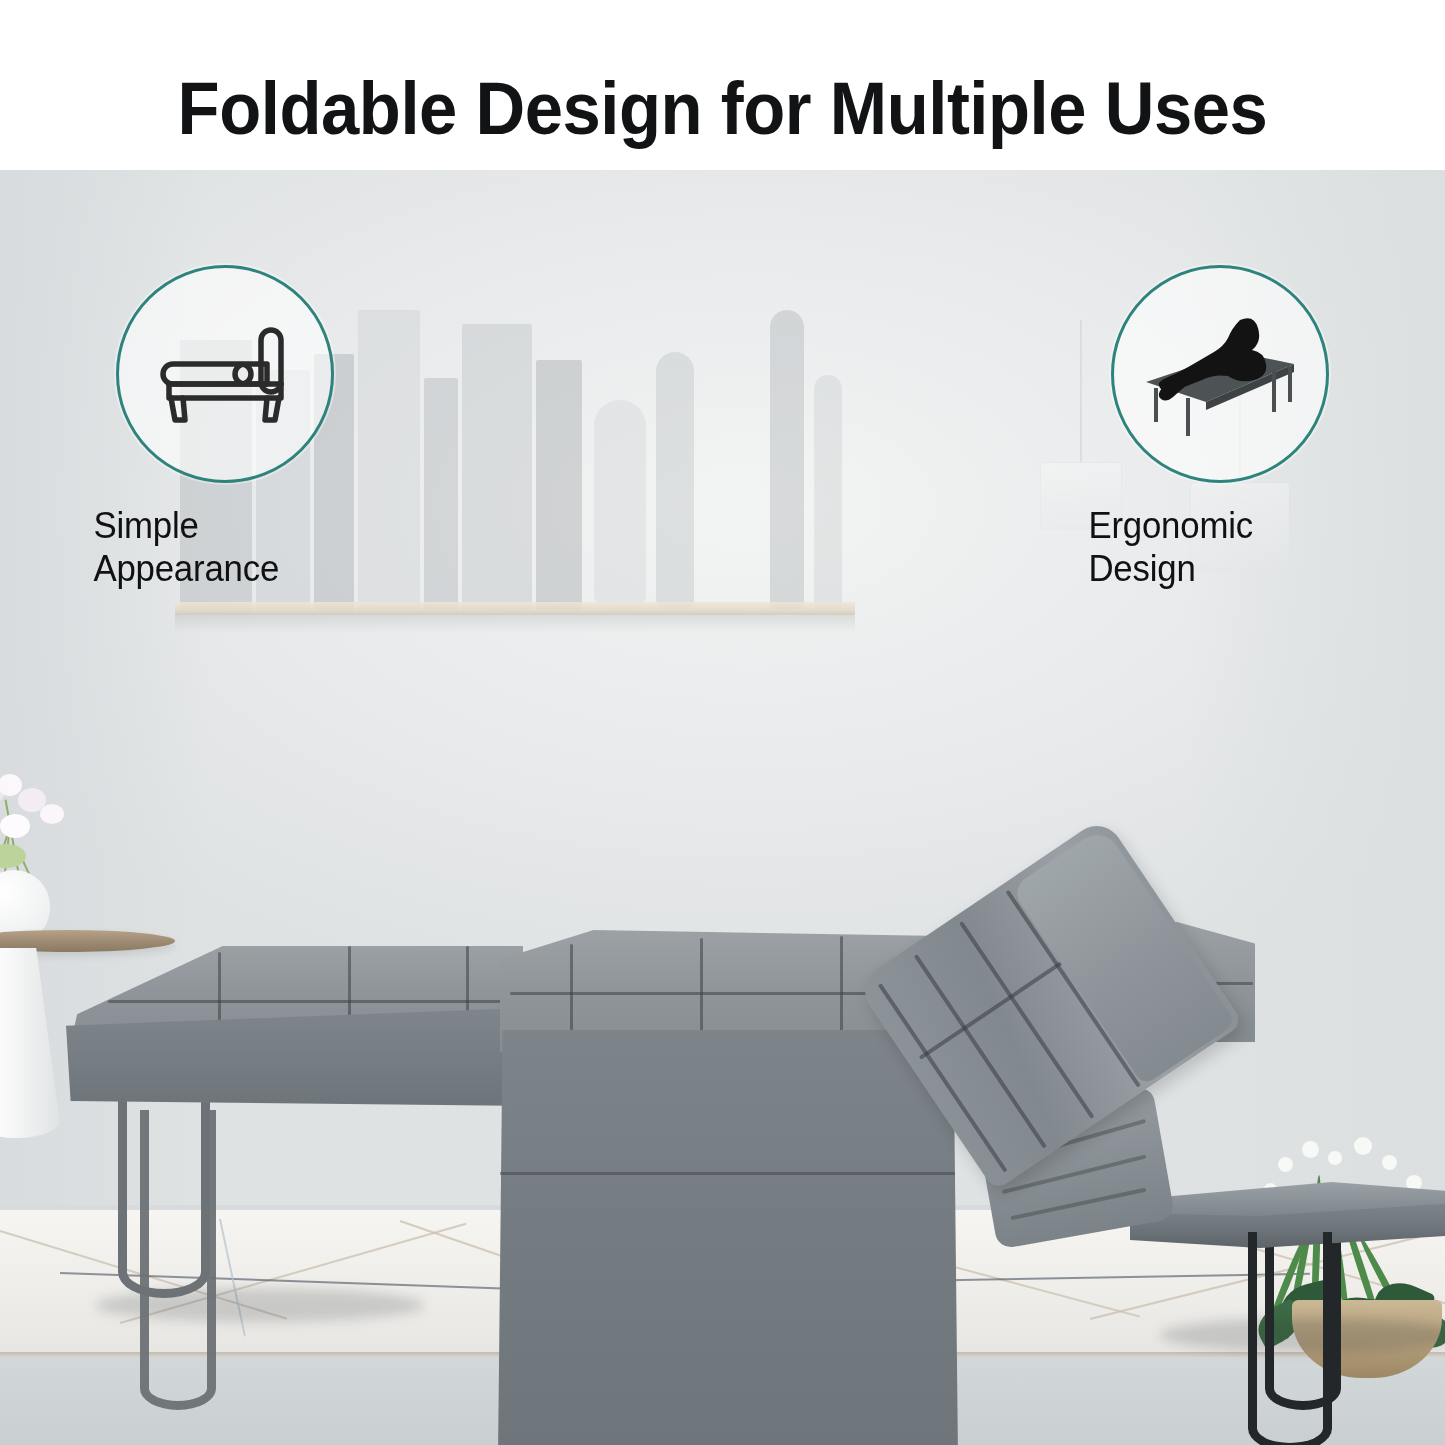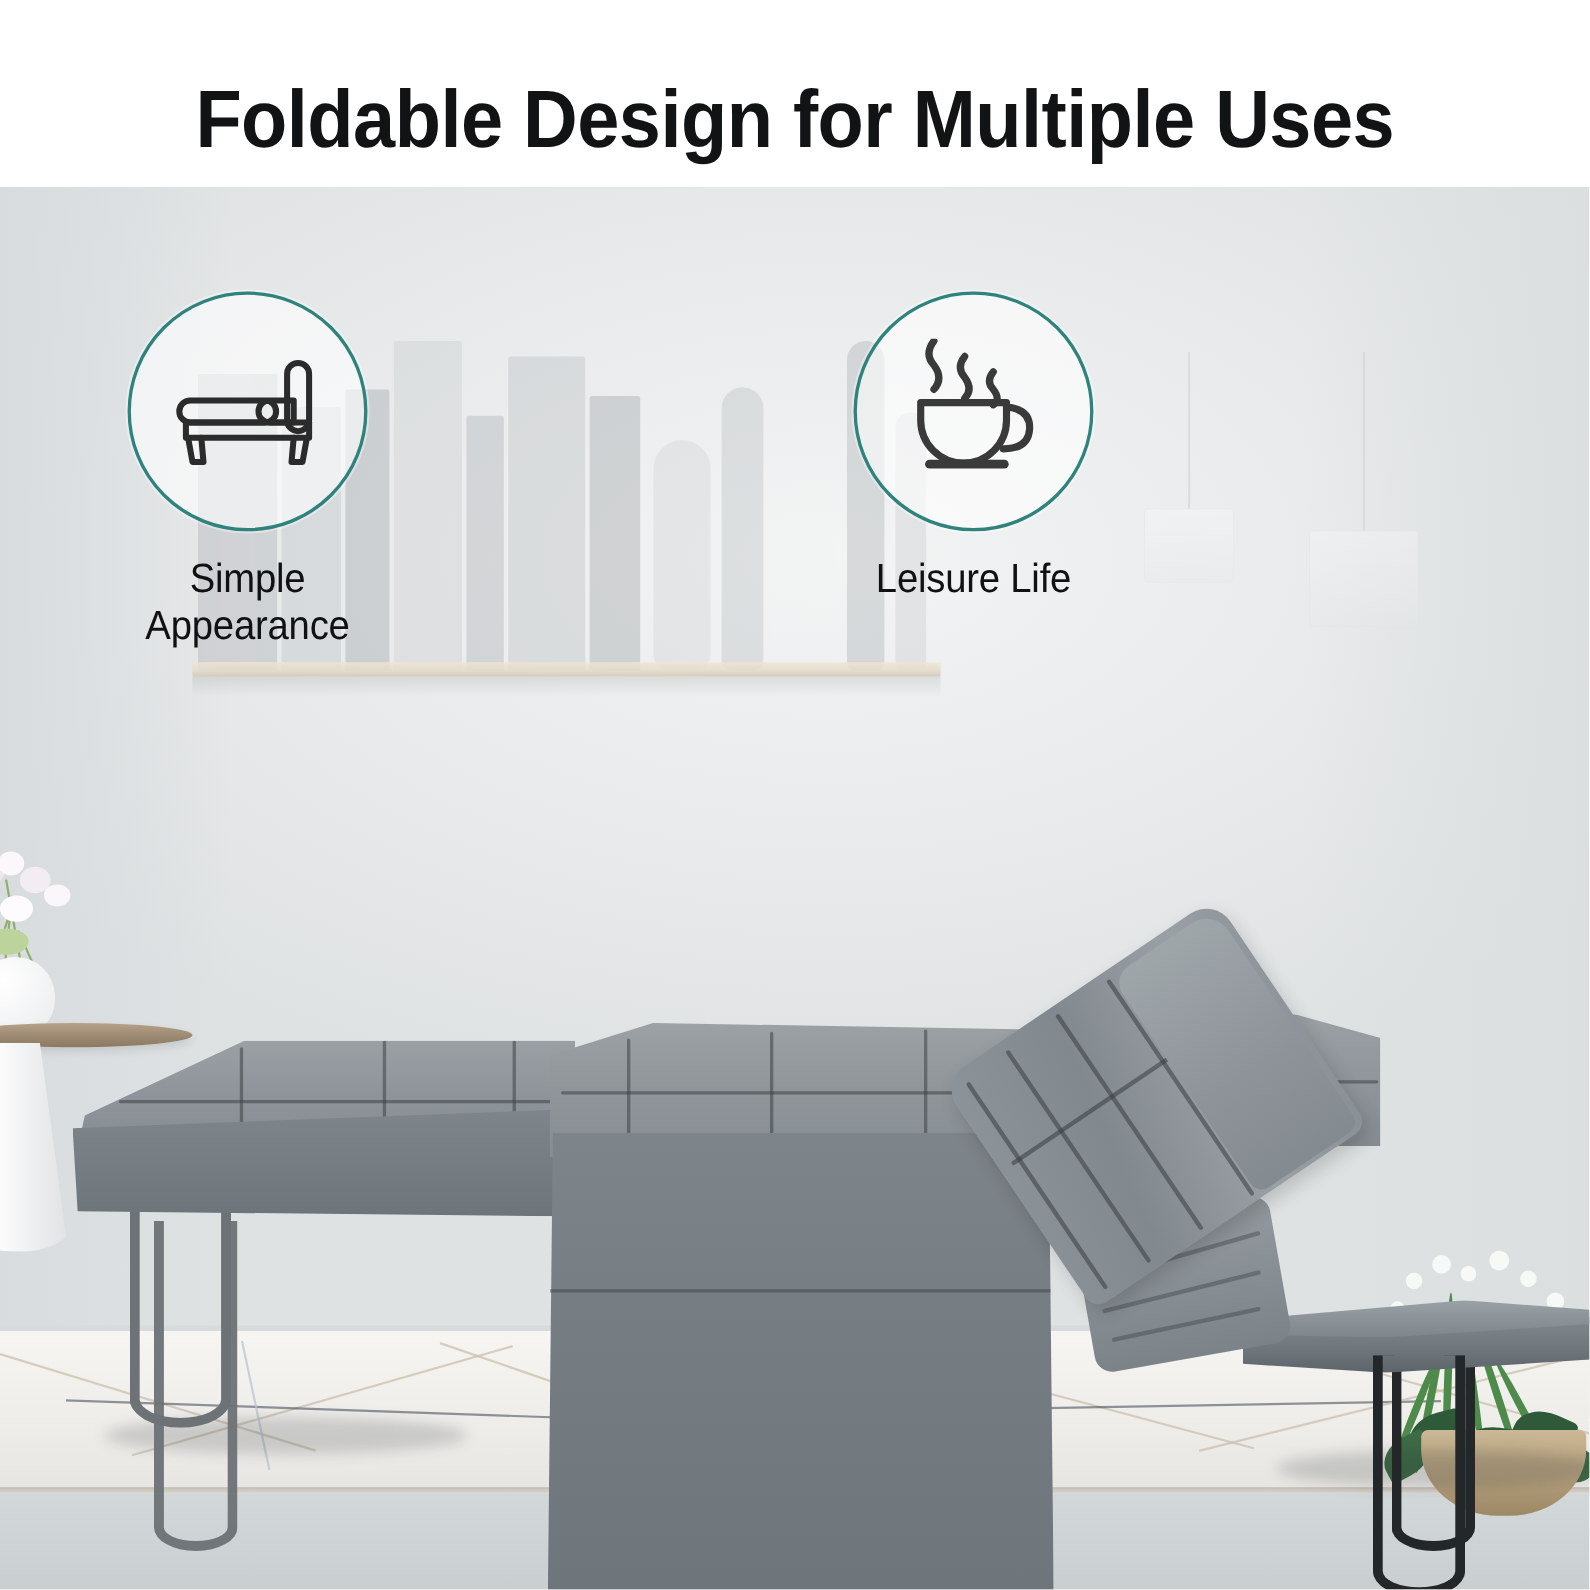--- a/index.html
+++ b/index.html
@@ -214,21 +214,21 @@
   }
   .leg-light { border-color:#6d7276; }
   .leg-dark  { border-color:#23272a; }
 
   .shadow-under {
     position:absolute; background:rgba(40,45,50,.18); border-radius:50%; filter:blur(6px);
   }
 
   
   .features { position:absolute; left:0; top:0; width:1445px; height:620px; }
-  .feature { position:absolute; width:280px; text-align:center; }
+  .feature { position:absolute; width:280px; }
   .circle {
     width:218px; height:218px; margin:0 auto;
     border-radius:50%;
     border:3px solid #2f837d;
     background:rgba(255,255,255,0.60);
     display:flex; align-items:center; justify-content:center;
     box-shadow:0 0 0 2px rgba(255,255,255,.35);
   }
   .circle svg { display:block; }
   .flabel {
@@ -413,31 +413,36 @@
             <path d="M10 64 v14 h112 v-14"></path>
             <path d="M12 78 l4 22 h10 l-2 -22"></path>
             <path d="M120 78 l-4 22 h-10 l2 -22"></path>
           </svg>
         </span>
       </div>
       <div class="flabel">Simple Appearance</div>
     </div>
 
 
-    <div class="feature" style="left:745px; top:265px;">
+
+    <div class="feature" style="left:1080px; top:265px;">
       <div class="circle">
         <span>
-          <svg width="132" height="132" viewBox="0 0 132 132" fill="none" stroke="#3a3a3a" stroke-width="6.5" stroke-linecap="round" stroke-linejoin="round">
-            <path d="M30 2 q-9 12 0 22 q9 12 0 22"></path>
-            <path d="M58 16 q-8 10 0 19 q8 11 0 19"></path>
-            <path d="M84 30 q-7 9 0 16 q7 9 0 14"></path>
-            <path d="M18 58 h78 v16 a39 39 0 0 1 -78 0 z"></path>
-            <path d="M96 62 q22 2 21 20 q-1 18 -24 18"></path>
-            <path d="M26 114 h68" stroke-width="8"></path>
+          <svg width="160" height="128" viewBox="0 0 160 128" fill="none">
+            <path d="M6 72 L96 42 L154 54 L66 92 Z" fill="#4d5254"></path>
+            <path d="M66 92 L154 54 L154 62 L66 100 Z" fill="#3d4244"></path>
+            <rect x="14" y="78" width="4" height="34" fill="#4a4f51"></rect>
+            <rect x="46" y="88" width="4" height="38" fill="#4a4f51"></rect>
+            <rect x="132" y="60" width="4" height="42" fill="#4a4f51"></rect>
+            <rect x="148" y="56" width="4" height="36" fill="#4a4f51"></rect>
+            <path d="M100 10 q14 -6 18 8 q4 14 -6 22 q12 2 14 14 q2 12 -12 16
+                     q-14 4 -26 -4 q-14 -2 -26 4 q-14 6 -28 10 q-10 3 -14 -2
+                     q-4 -6 6 -10 q12 -5 24 -12 q12 -7 24 -14 q10 -6 14 -14
+                     q4 -10 12 -18 z" fill="#131313"></path>
+            <path d="M42 62 q-12 8 -20 16 q-6 7 -1 11 q5 4 12 -2 q8 -7 16 -14 z" fill="#131313"></path>
           </svg>
         </span>
       </div>
-      <div class="flabel">Leisure Life</div>
-    </div>
-
+      <div class="flabel">Ergonomic Design</div>
+    </div>
 
   </div>
 </div>
 
 </body></html>

